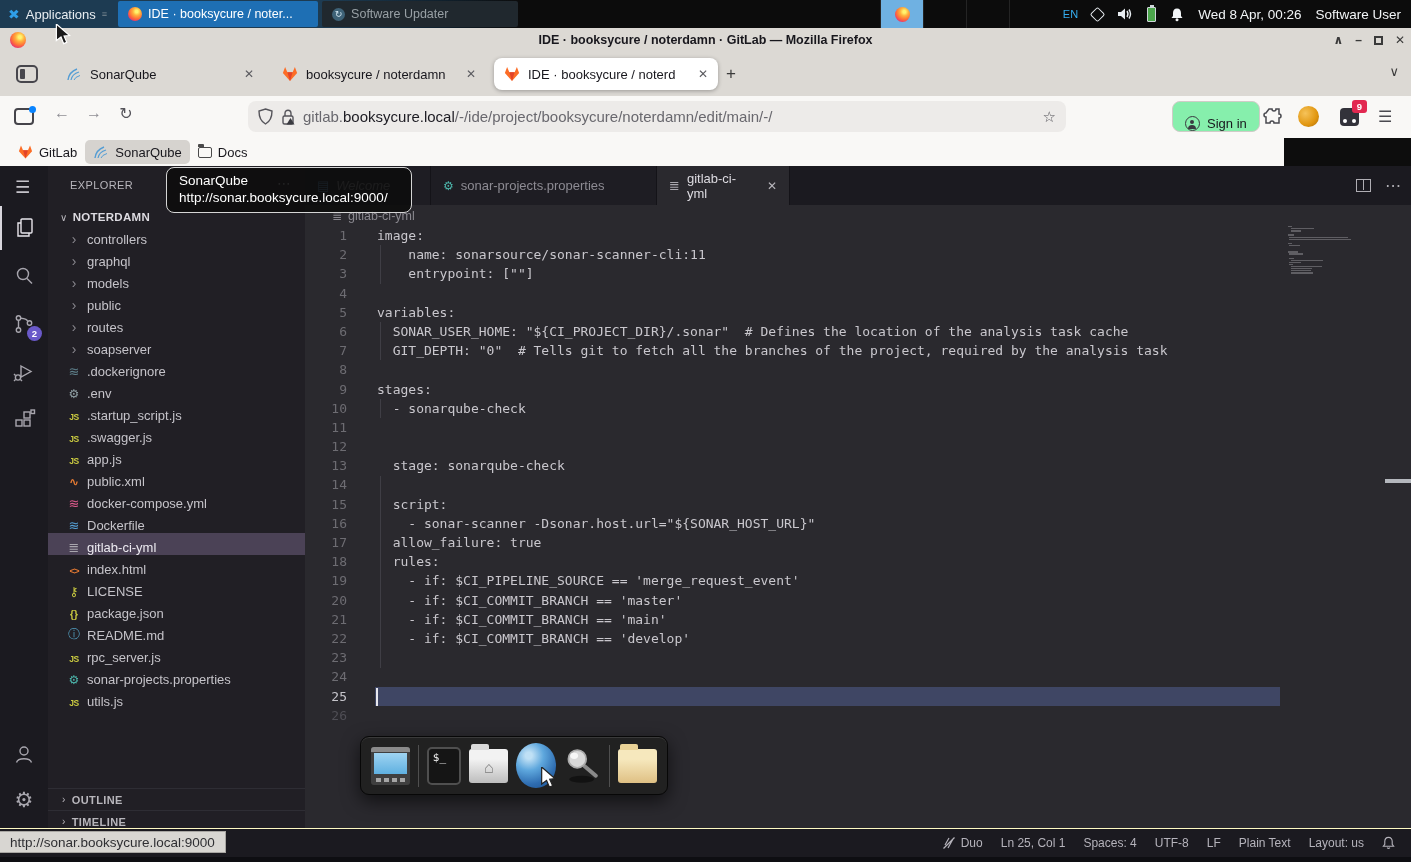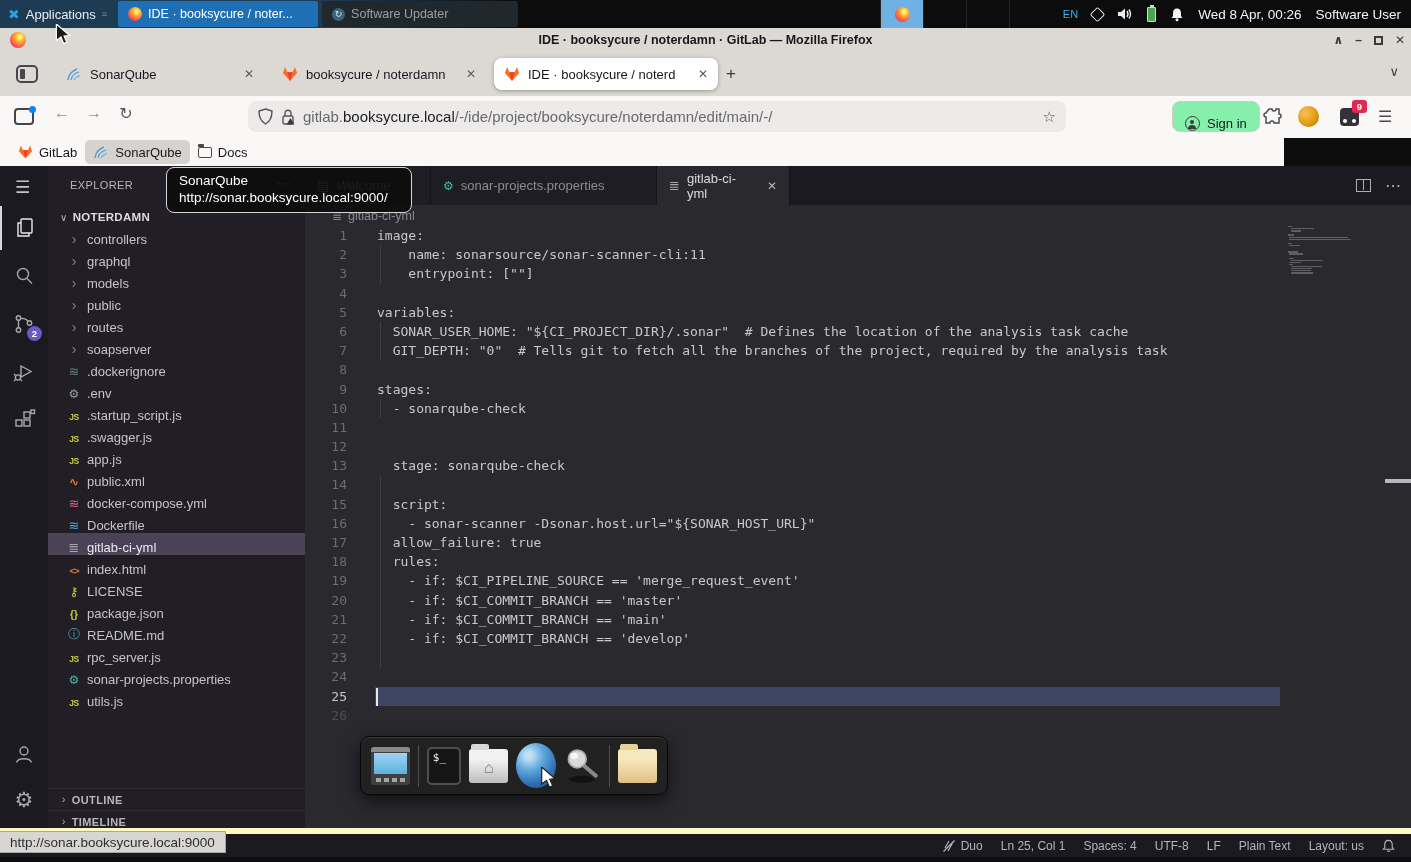--- a/index.html
+++ b/index.html
@@ -148,21 +148,21 @@
   .code{position:absolute;left:72px;top:0;right:144px;color:var(--txt);}
   .code .cl{height:19.2px;line-height:19.2px;white-space:pre;}
   .guide{position:absolute;width:1px;background:#3f3e45;left:75px;}
   .caret{position:absolute;left:71px;top:461.5px;width:2px;height:18px;background:#e8e8ee;}
   .minimap{position:absolute;left:983px;top:0;width:112px;height:70px;}
   .mbar{position:absolute;height:1.4px;background:#8a8a90;opacity:.55;}
   .rulerdash{position:absolute;left:1080px;top:253px;width:26px;height:4px;background:#b4b7bd;}
 
   
   .statusbar{position:absolute;left:0;top:828px;width:1411px;height:29px;background:var(--chrome);
-    border-top:6px solid #fef9c3;display:flex;align-items:center;justify-content:flex-end;gap:18px;
+    border-top:1px solid #fef9c3;display:flex;align-items:center;justify-content:flex-end;gap:18px;
     padding-right:16px;font-size:12px;color:#b5b3bb;}
   .sbitem{display:flex;align-items:center;gap:5px;white-space:nowrap;}
   .btmstrip{position:absolute;left:0;top:857px;width:1411px;height:5px;background:#0e0e12;}
 
   
   .tooltip{position:absolute;left:166px;top:167px;width:246px;height:46px;background:rgba(12,12,12,.88);
     border:1px solid #d5d5d5;border-radius:8px;padding:5px 12px;z-index:30;color:#fff;}
   .tooltip .t1{font-size:13.5px;}
   .tooltip .t2{font-size:13.5px;margin-top:2px;}
   .linkpreview{position:absolute;left:0;top:831px;height:22px;background:#d8d6d2;border:1px solid #a8a6a2;border-left:none;

